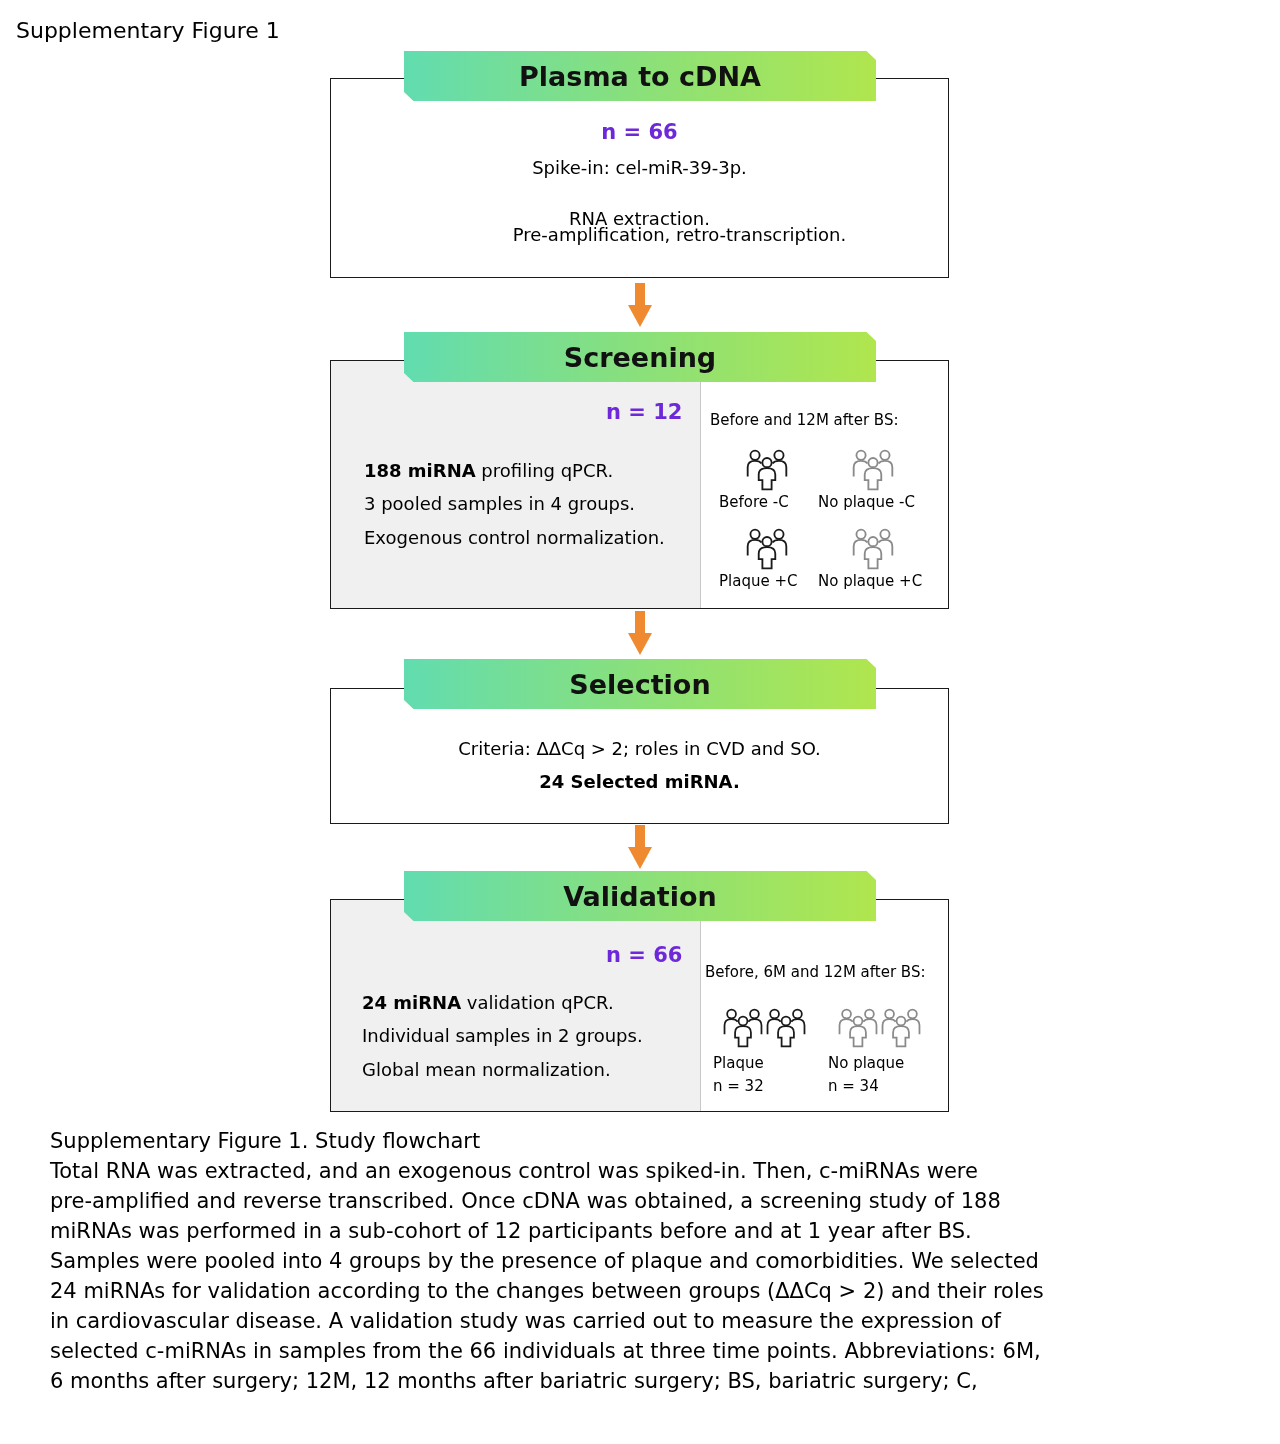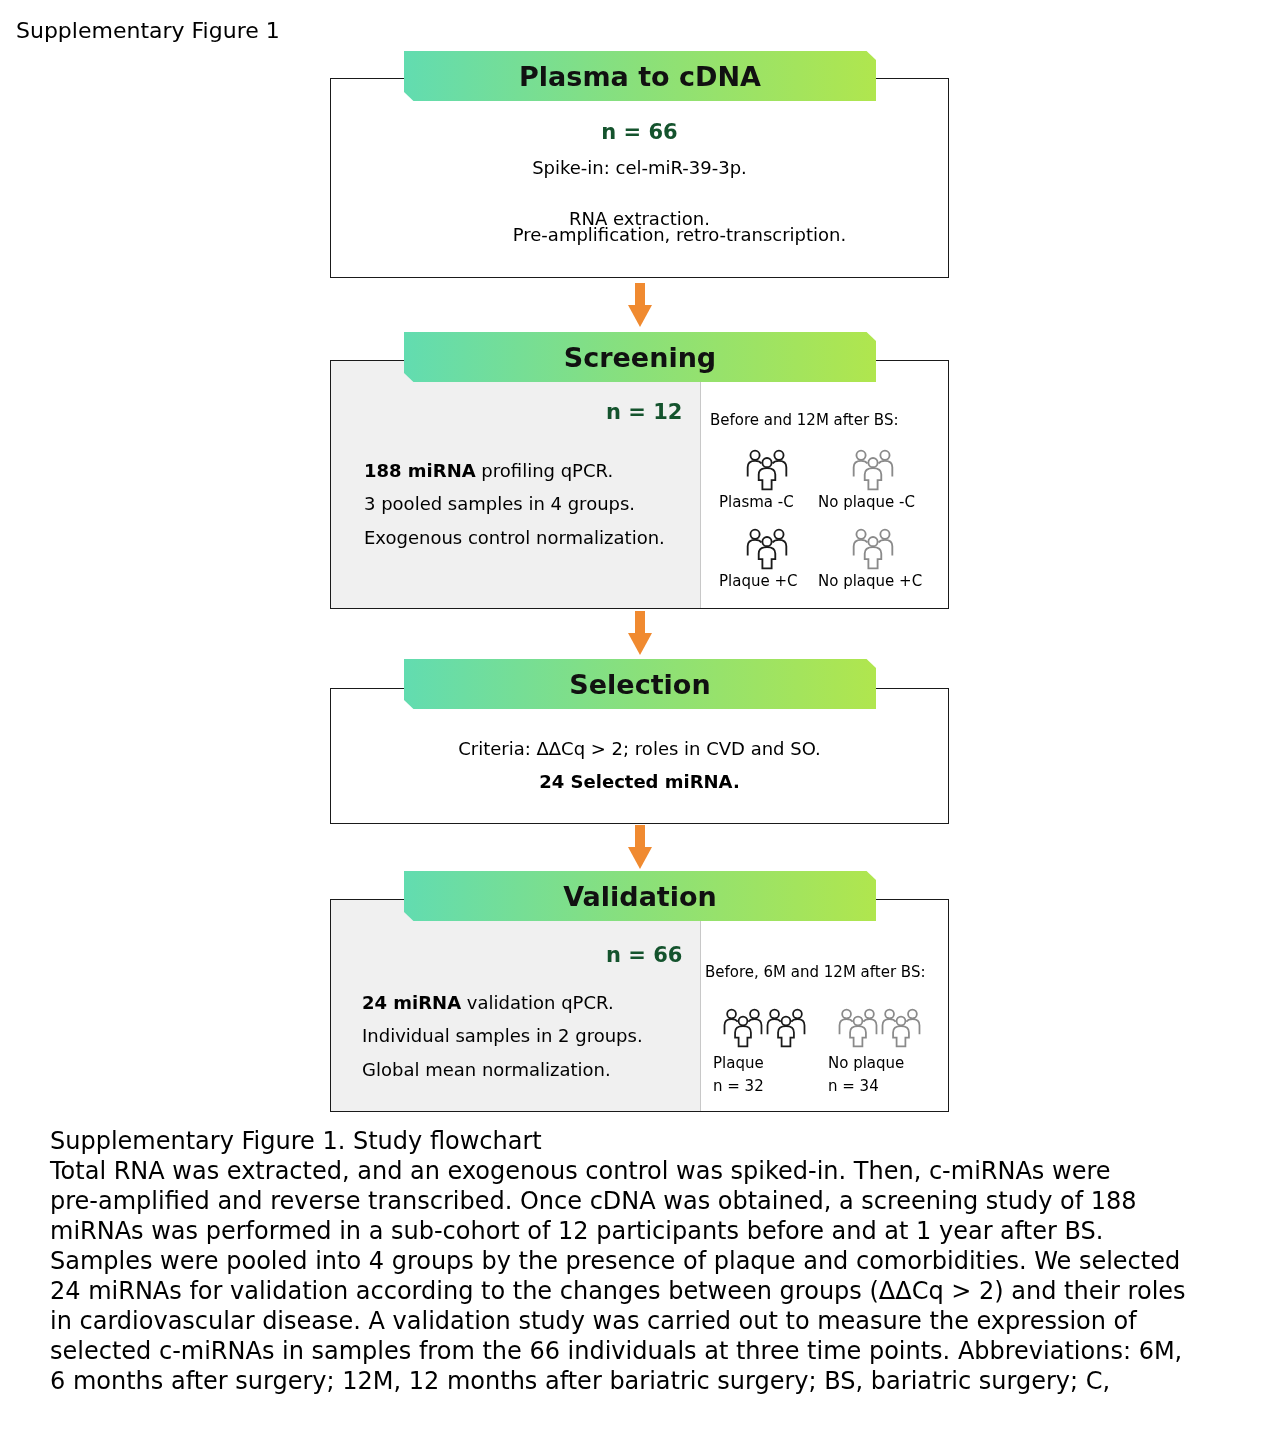--- a/index.html
+++ b/index.html
@@ -7,27 +7,27 @@
          font-family:"Liberation Sans", sans-serif; color:#000; }
   .fig-label { position:absolute; left:16px; top:18px; font-size:22px; font-family:"DejaVu Sans", sans-serif; }
   .box { position:absolute; left:330px; width:619px; border:1.5px solid #1a1a1a; background:#fff; box-sizing:border-box; }
   .box.split .left { position:absolute; left:0; top:0; bottom:0; width:369px; background:#f0f0f0; border-right:1px solid #c8c8c8; }
   .banner { position:absolute; left:404px; width:472px; height:50px; box-sizing:border-box;
             background:linear-gradient(90deg,#62dcb0 0%,#8ae07a 50%,#b0e64e 100%);
             clip-path:polygon(0 0, 98% 0, 100% 18%, 100% 100%, 2% 100%, 0 82%);
             display:flex; align-items:center; justify-content:center;
             font-family:"DejaVu Sans", sans-serif; font-weight:bold; font-size:27px; color:#111;
             box-shadow:0 1px 2px rgba(0,0,0,0.3); }
-  .nval { position:absolute; font-family:"DejaVu Sans", sans-serif; font-weight:bold; font-size:21px; color:#14532d; }
+  .nval { position:absolute; font-family:"DejaVu Sans", sans-serif; font-weight:bold; font-size:21px; color:#6d28d9; }
   .line { position:absolute; font-family:"DejaVu Sans", sans-serif; font-size:18px; white-space:nowrap; }
   .center { text-align:center; width:619px; left:330px; }
   .small { position:absolute; font-family:"DejaVu Sans", sans-serif; font-size:15px; white-space:nowrap; text-align:left; }
   .arrow { position:absolute; left:628px; width:24px; height:44px; }
   .icon { position:absolute; }
-  .caption { position:absolute; left:50px; top:1126px; width:1200px; font-family:"DejaVu Sans", sans-serif; font-size:24px; line-height:30px; }
+  .caption { position:absolute; left:50px; top:1126px; width:1200px; font-family:"DejaVu Sans", sans-serif; font-size:21px; line-height:30px; }
   .caption div { white-space:nowrap; }
 </style>
 </head>
 <body>
 
 <svg width="0" height="0" style="position:absolute">
   <defs>
     <symbol id="people" viewBox="0 0 50 46">
       <circle cx="12" cy="7" r="5" fill="none" stroke="currentColor" stroke-width="2"></circle>
       <circle cx="38" cy="7" r="5" fill="none" stroke="currentColor" stroke-width="2"></circle>
@@ -64,21 +64,21 @@
 <div class="nval" style="left:606px;top:400px;">n = 12</div>
 <div class="line" style="left:364px;top:460px;"><b>188 miRNA</b><span> profiling qPCR.</span></div>
 <div class="line" style="left:364px;top:493px;">3 pooled samples in 4 groups.</div>
 <div class="line" style="left:364px;top:527px;">Exogenous control normalization.</div>
 
 <div class="small" style="left:710px;top:411px;width:230px;">Before and 12M after BS:</div>
 
 <svg class="icon" style="left:744px;top:448px;color:#1a1a1a;" width="46" height="44">
     <use href="#people"></use>
   </svg>
-<div class="small" style="left:719px;top:493px;width:100px;">Plasma -C</div>
+<div class="small" style="left:719px;top:493px;width:100px;">Before -C</div>
 <svg class="icon" style="left:850px;top:448px;color:#8a8a8a;" width="46" height="44">
     <use href="#people"></use>
   </svg>
 <div class="small" style="left:818px;top:493px;width:116px;">No plaque -C</div>
 <svg class="icon" style="left:744px;top:527px;color:#1a1a1a;" width="46" height="44">
     <use href="#people"></use>
   </svg>
 <div class="small" style="left:719px;top:572px;width:100px;">Plaque +C</div>
 <svg class="icon" style="left:850px;top:527px;color:#8a8a8a;" width="46" height="44">
     <use href="#people"></use>

